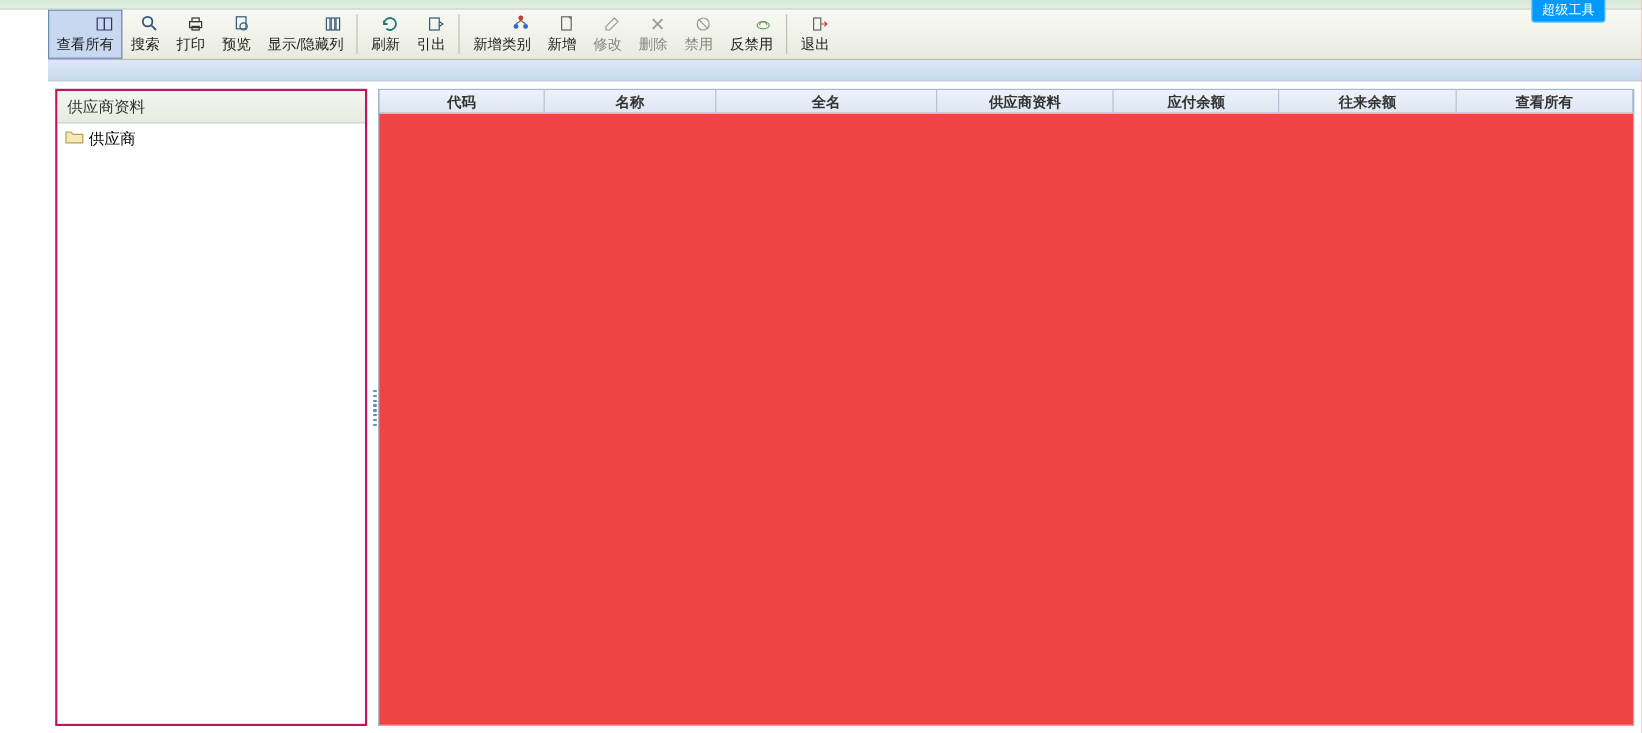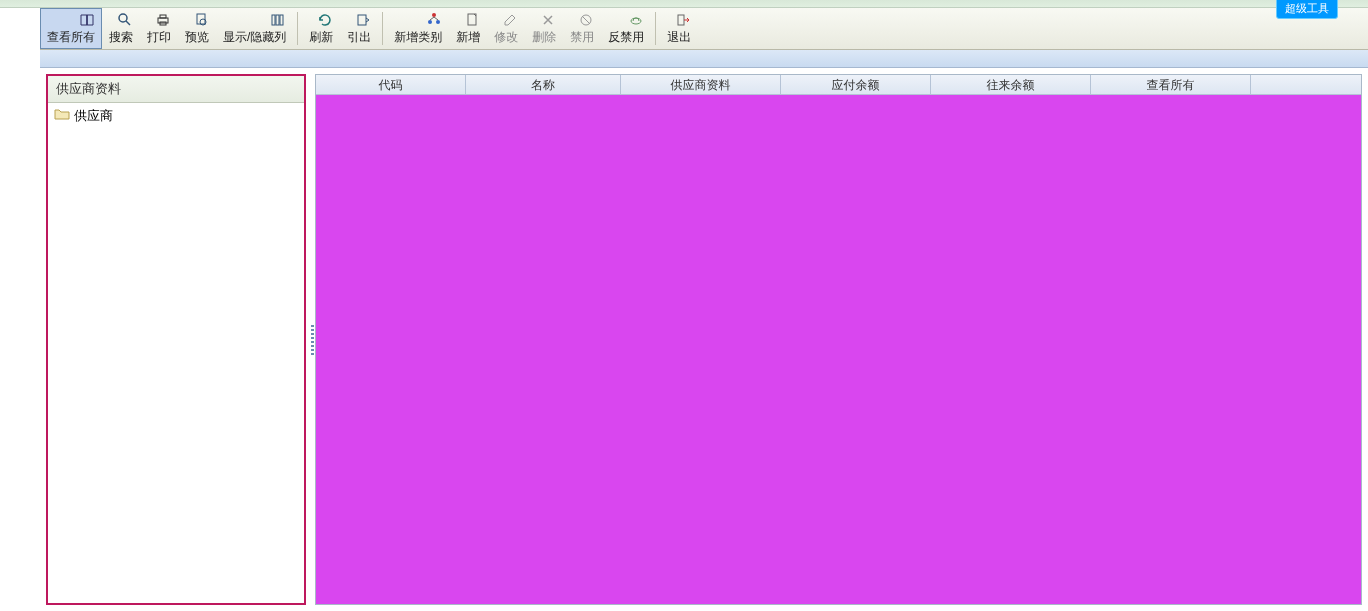--- a/index.html
+++ b/index.html
@@ -137,22 +137,23 @@
     }
     .right-header {
       background: linear-gradient(#f2f6ef, #e6ece1);
       border-bottom: 1px solid #c0c8b8;
       padding: 4px 8px;
       font-size: 13px;
       color: #333;
     }
     .grid {
       flex: 1;
-      background: #d946ef;
+      background: #ef4444;
       overflow: auto;
+      font-weight: bold;
     }
     .grid-header-row {
       display: flex;
       background: linear-gradient(#eef2f9, #dde6f2);
       border-bottom: 1px solid #b5c3d6;
       height: 20px;
     }
     .grid-header-cell {
       border-right: 1px solid #b5c3d6;
       text-align: center;
@@ -345,20 +346,21 @@
 
   <div class="splitter">
     <div class="splitter-dots"></div>
   </div>
 
   <div class="right-panel">
     <div class="grid">
       <div class="grid-header-row" id="grid-header-row">
           <div class="grid-header-cell" style="width: 150px;">代码</div>
           <div class="grid-header-cell" style="width: 155px;">名称</div>
+          <div class="grid-header-cell" style="width: 200px;">全名</div>
           <div class="grid-header-cell" style="width: 160px;">供应商资料</div>
           <div class="grid-header-cell" style="width: 150px;">应付余额</div>
           <div class="grid-header-cell" style="width: 160px;">往来余额</div>
           <div class="grid-header-cell" style="width: 160px;">查看所有</div>
         </div>
       <div class="grid-body"></div>
     </div>
   </div>
 
 </div>

